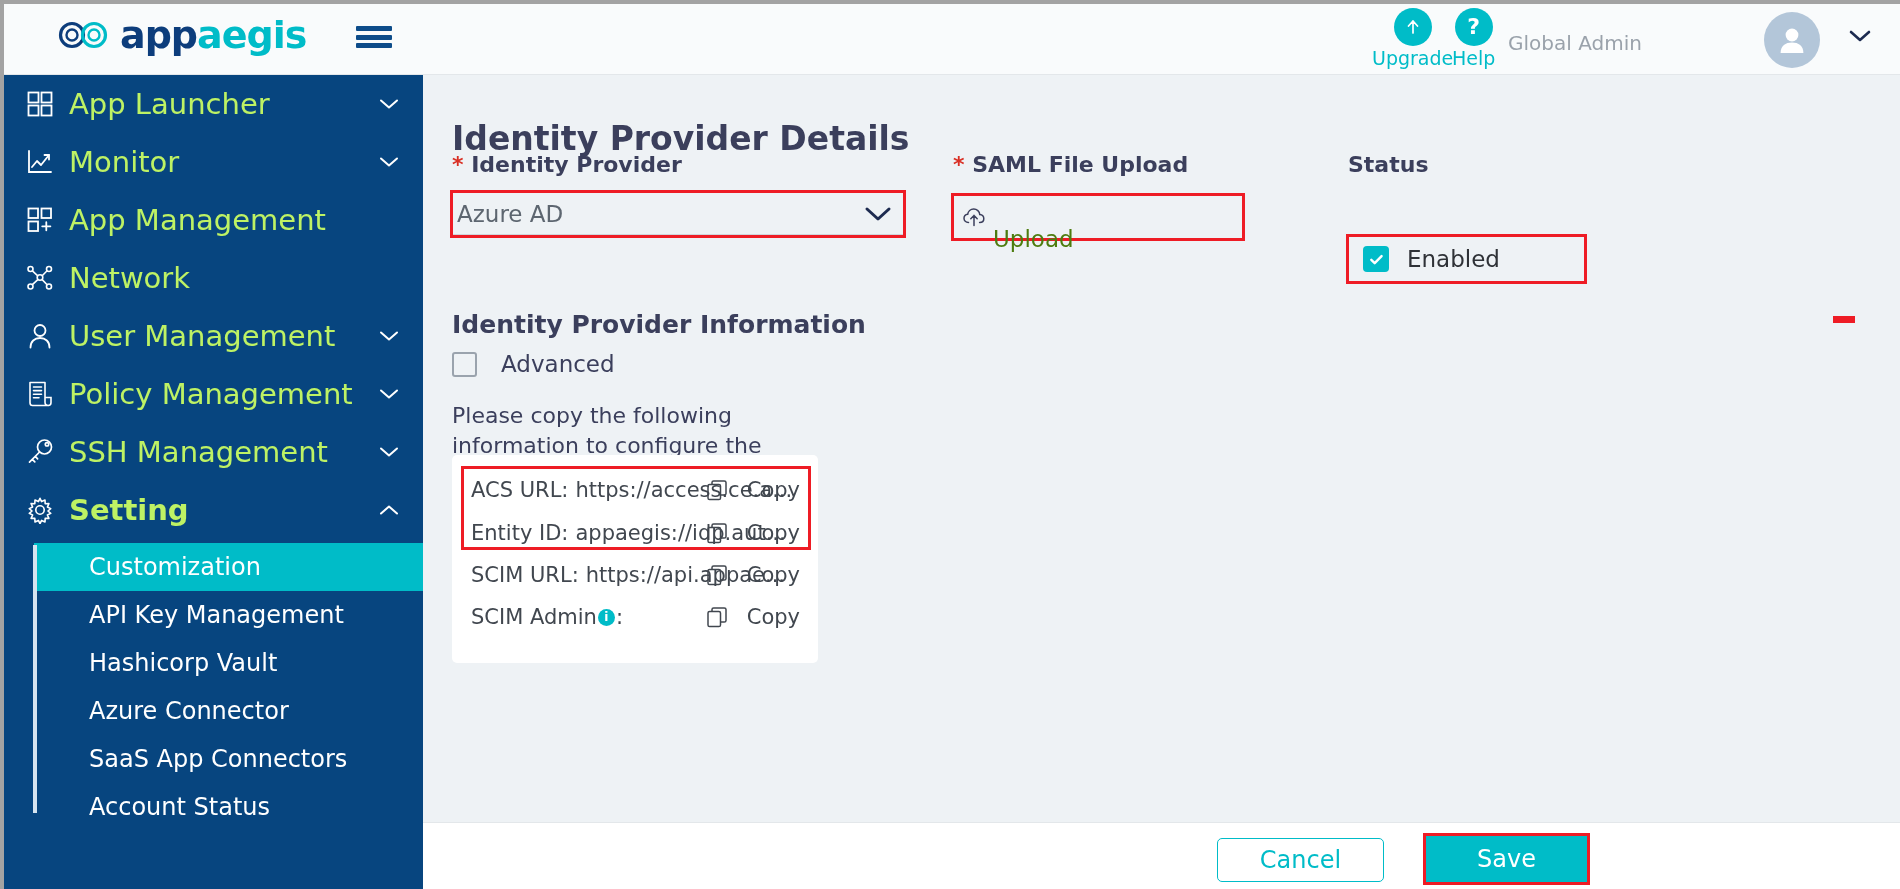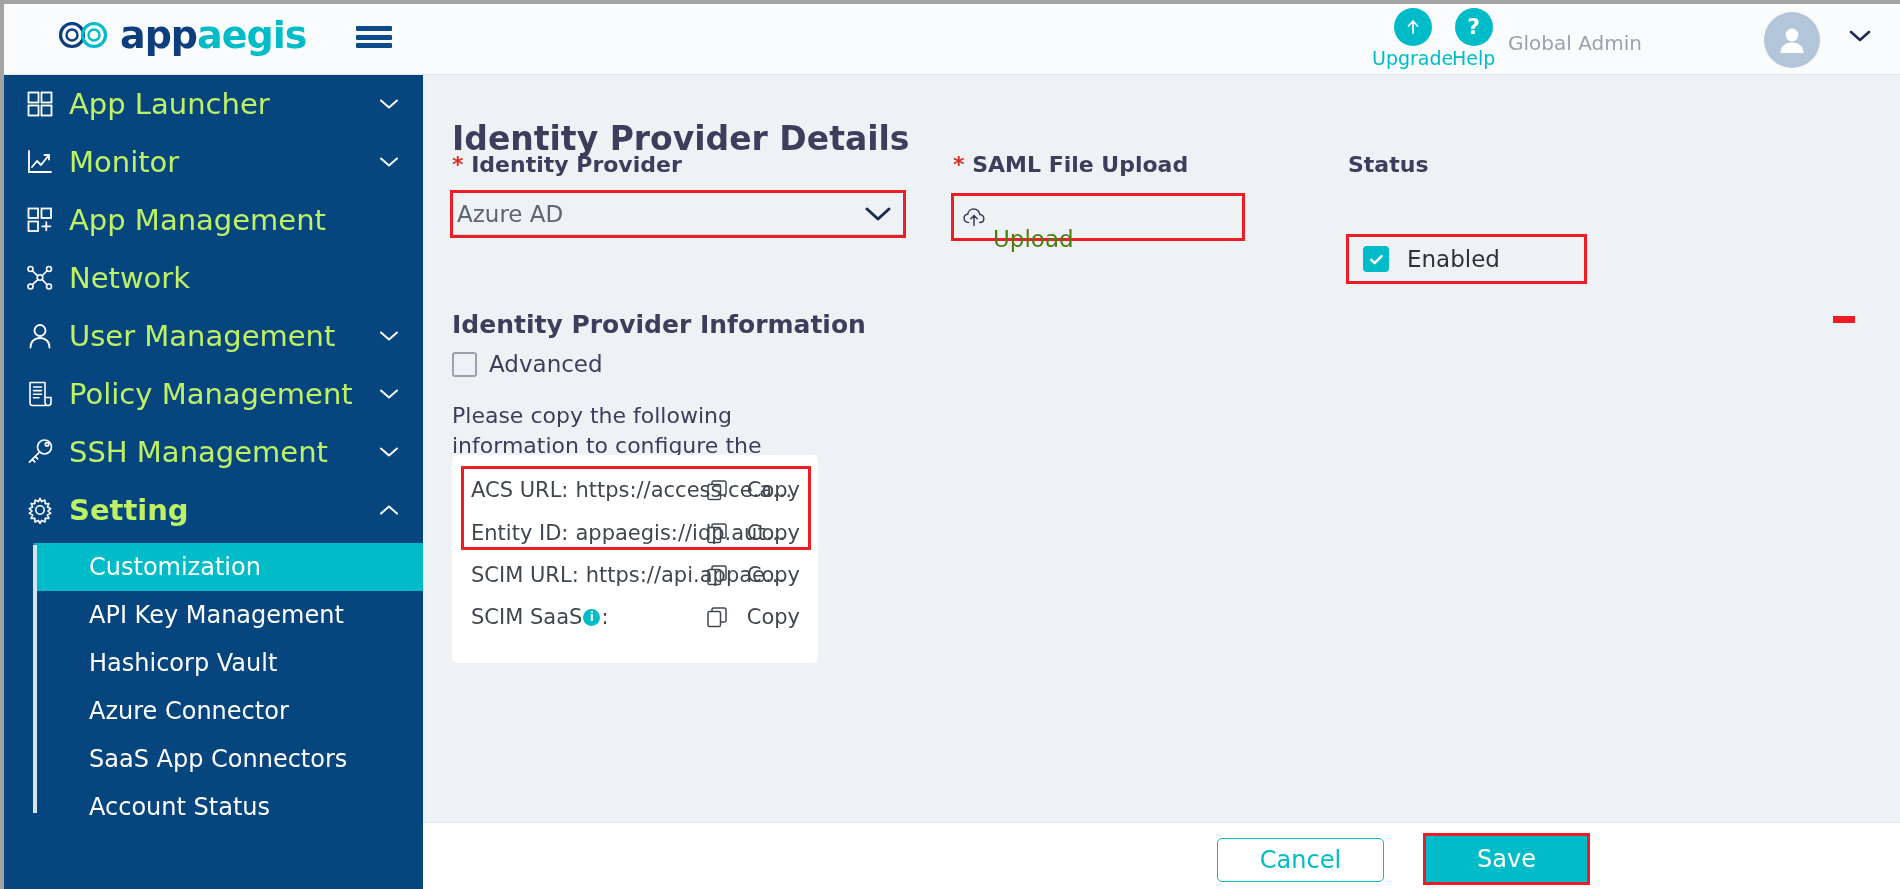--- a/index.html
+++ b/index.html
@@ -194,21 +194,21 @@
   #status-text { font-size: 23px; color: #2f3237; }
 
   
   #idp-info-title {
     position: absolute; left: 29px; top: 235px;
     font-size: 25px; font-weight: 700; color: #3b3f5c;
     white-space: nowrap;
   }
   #advanced-row {
     position: absolute; left: 29px; top: 276px;
-    display: flex; align-items: center; gap: 12px;
+    display: flex; align-items: center; gap: 24px;
     cursor: pointer;
     justify-content: center;
   }
   .cb-empty {
     width: 25px; height: 25px; border-radius: 3px;
     border: 2px solid #9aa3ad; background: #eef2f5;
   }
   #advanced-label { font-size: 23px; color: #3b3f5c; }
 
   #red-dash {
@@ -553,21 +553,21 @@
           <span class="copy-btn">
             <svg width="20" height="21" viewBox="0 0 20 21">
               <rect x="1" y="4.5" width="12.5" height="15" rx="1.6" fill="none" stroke="#41474f" stroke-width="1.5"></rect>
               <path d="M5 4.5 L5 2.6 C5 1.7 5.7 1 6.6 1 L17.3 1 C18.2 1 19 1.7 19 2.6 L19 13.4 C19 14.3 18.2 15 17.3 15 L13.5 15" fill="none" stroke="#41474f" stroke-width="1.5"></path>
             </svg>
             <span class="copy-label">Copy</span>
           </span>
         </div>
 
         <div class="info-row" style="top:141px;">
-          <span class="info-key">SCIM SaaS</span>
+          <span class="info-key">SCIM Admin</span>
             <span class="info-badge">i</span>
             <span class="info-key" style="margin-left:0">:</span>
           <span class="copy-btn">
             <svg width="20" height="21" viewBox="0 0 20 21">
               <rect x="1" y="4.5" width="12.5" height="15" rx="1.6" fill="none" stroke="#41474f" stroke-width="1.5"></rect>
               <path d="M5 4.5 L5 2.6 C5 1.7 5.7 1 6.6 1 L17.3 1 C18.2 1 19 1.7 19 2.6 L19 13.4 C19 14.3 18.2 15 17.3 15 L13.5 15" fill="none" stroke="#41474f" stroke-width="1.5"></path>
             </svg>
             <span class="copy-label">Copy</span>
           </span>
         </div>

